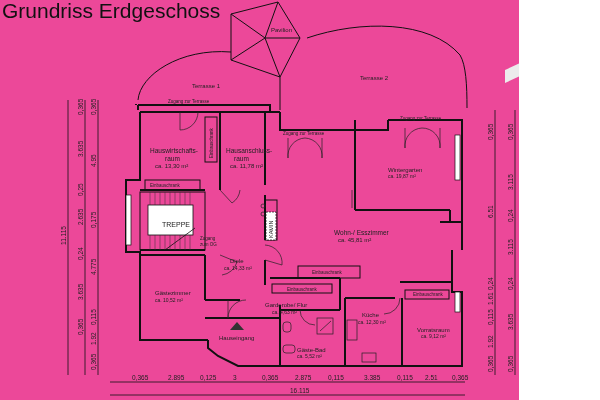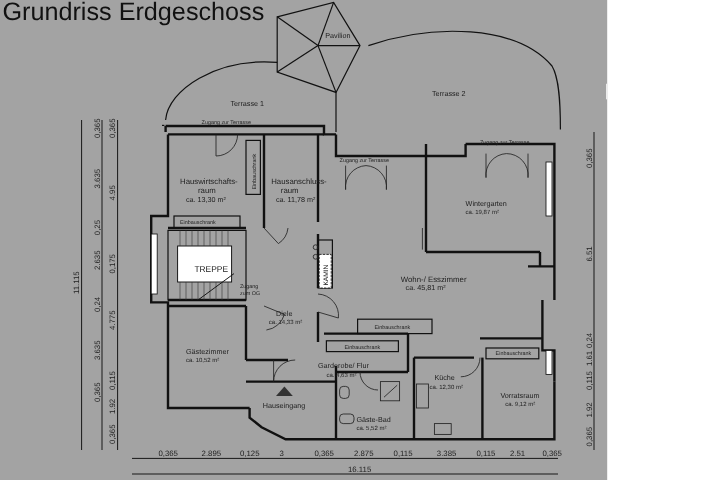--- a/index.html
+++ b/index.html
@@ -1,16 +1,16 @@
 <!DOCTYPE html>
 <html><head>
 <meta charset="utf-8">
 <style>
   html,body{margin:0;padding:0;background:#fff;}
-  #root{position:relative;width:506px;height:400px;overflow:hidden;background:#a3a3a3;font-family:"Liberation Sans",sans-serif;}
+  #root{position:relative;width:506px;height:400px;overflow:hidden;background:#ec4899;font-family:"Liberation Sans",sans-serif;padding-left:13px;}
   svg{position:absolute;left:0;top:0;}
   .title{position:absolute;left:2px;top:-1px;font-size:21px;color:#111;letter-spacing:0;font-family:"Liberation Sans",sans-serif;}
   .t{font-family:"Liberation Sans",sans-serif;fill:#222;}
   .dim{font-family:"Liberation Sans",sans-serif;fill:#222;font-size:6.5px;}
   .w{stroke:#111;stroke-width:2;fill:none;}
   .w1{stroke:#111;stroke-width:1;fill:none;}
   .thin{stroke:#222;stroke-width:0.7;fill:none;}
 </style>
 </head>
 <body>

